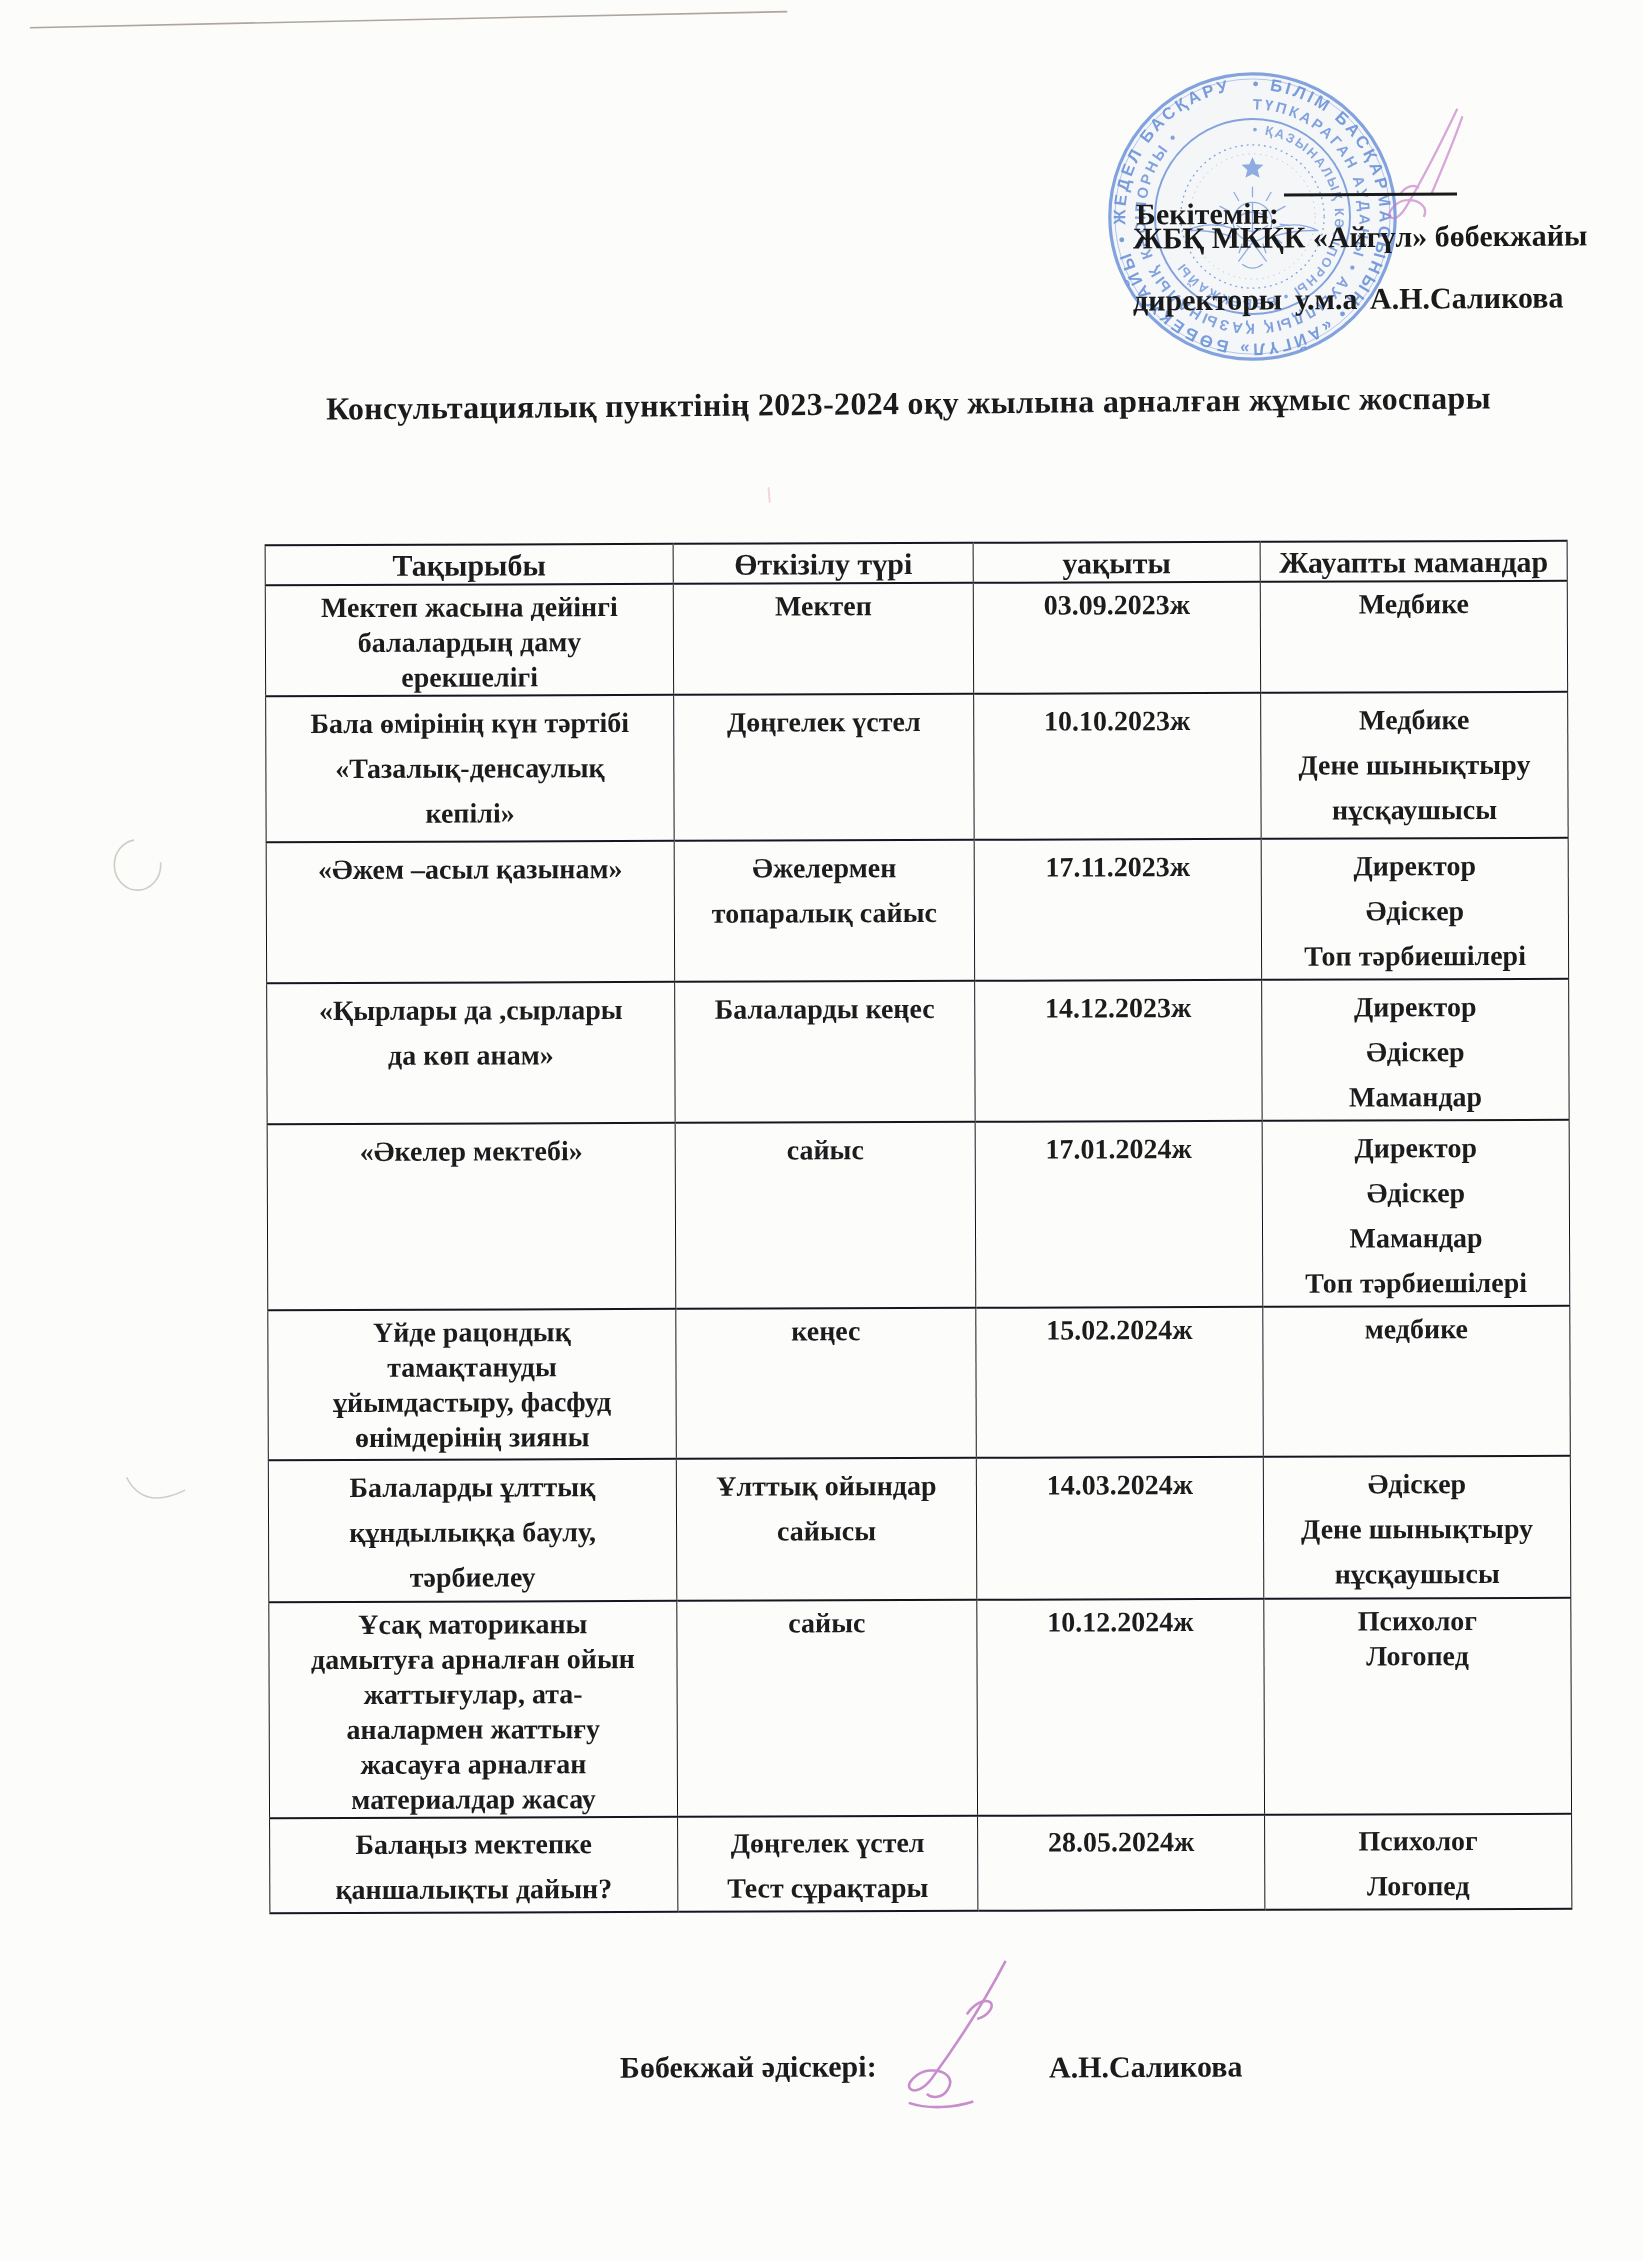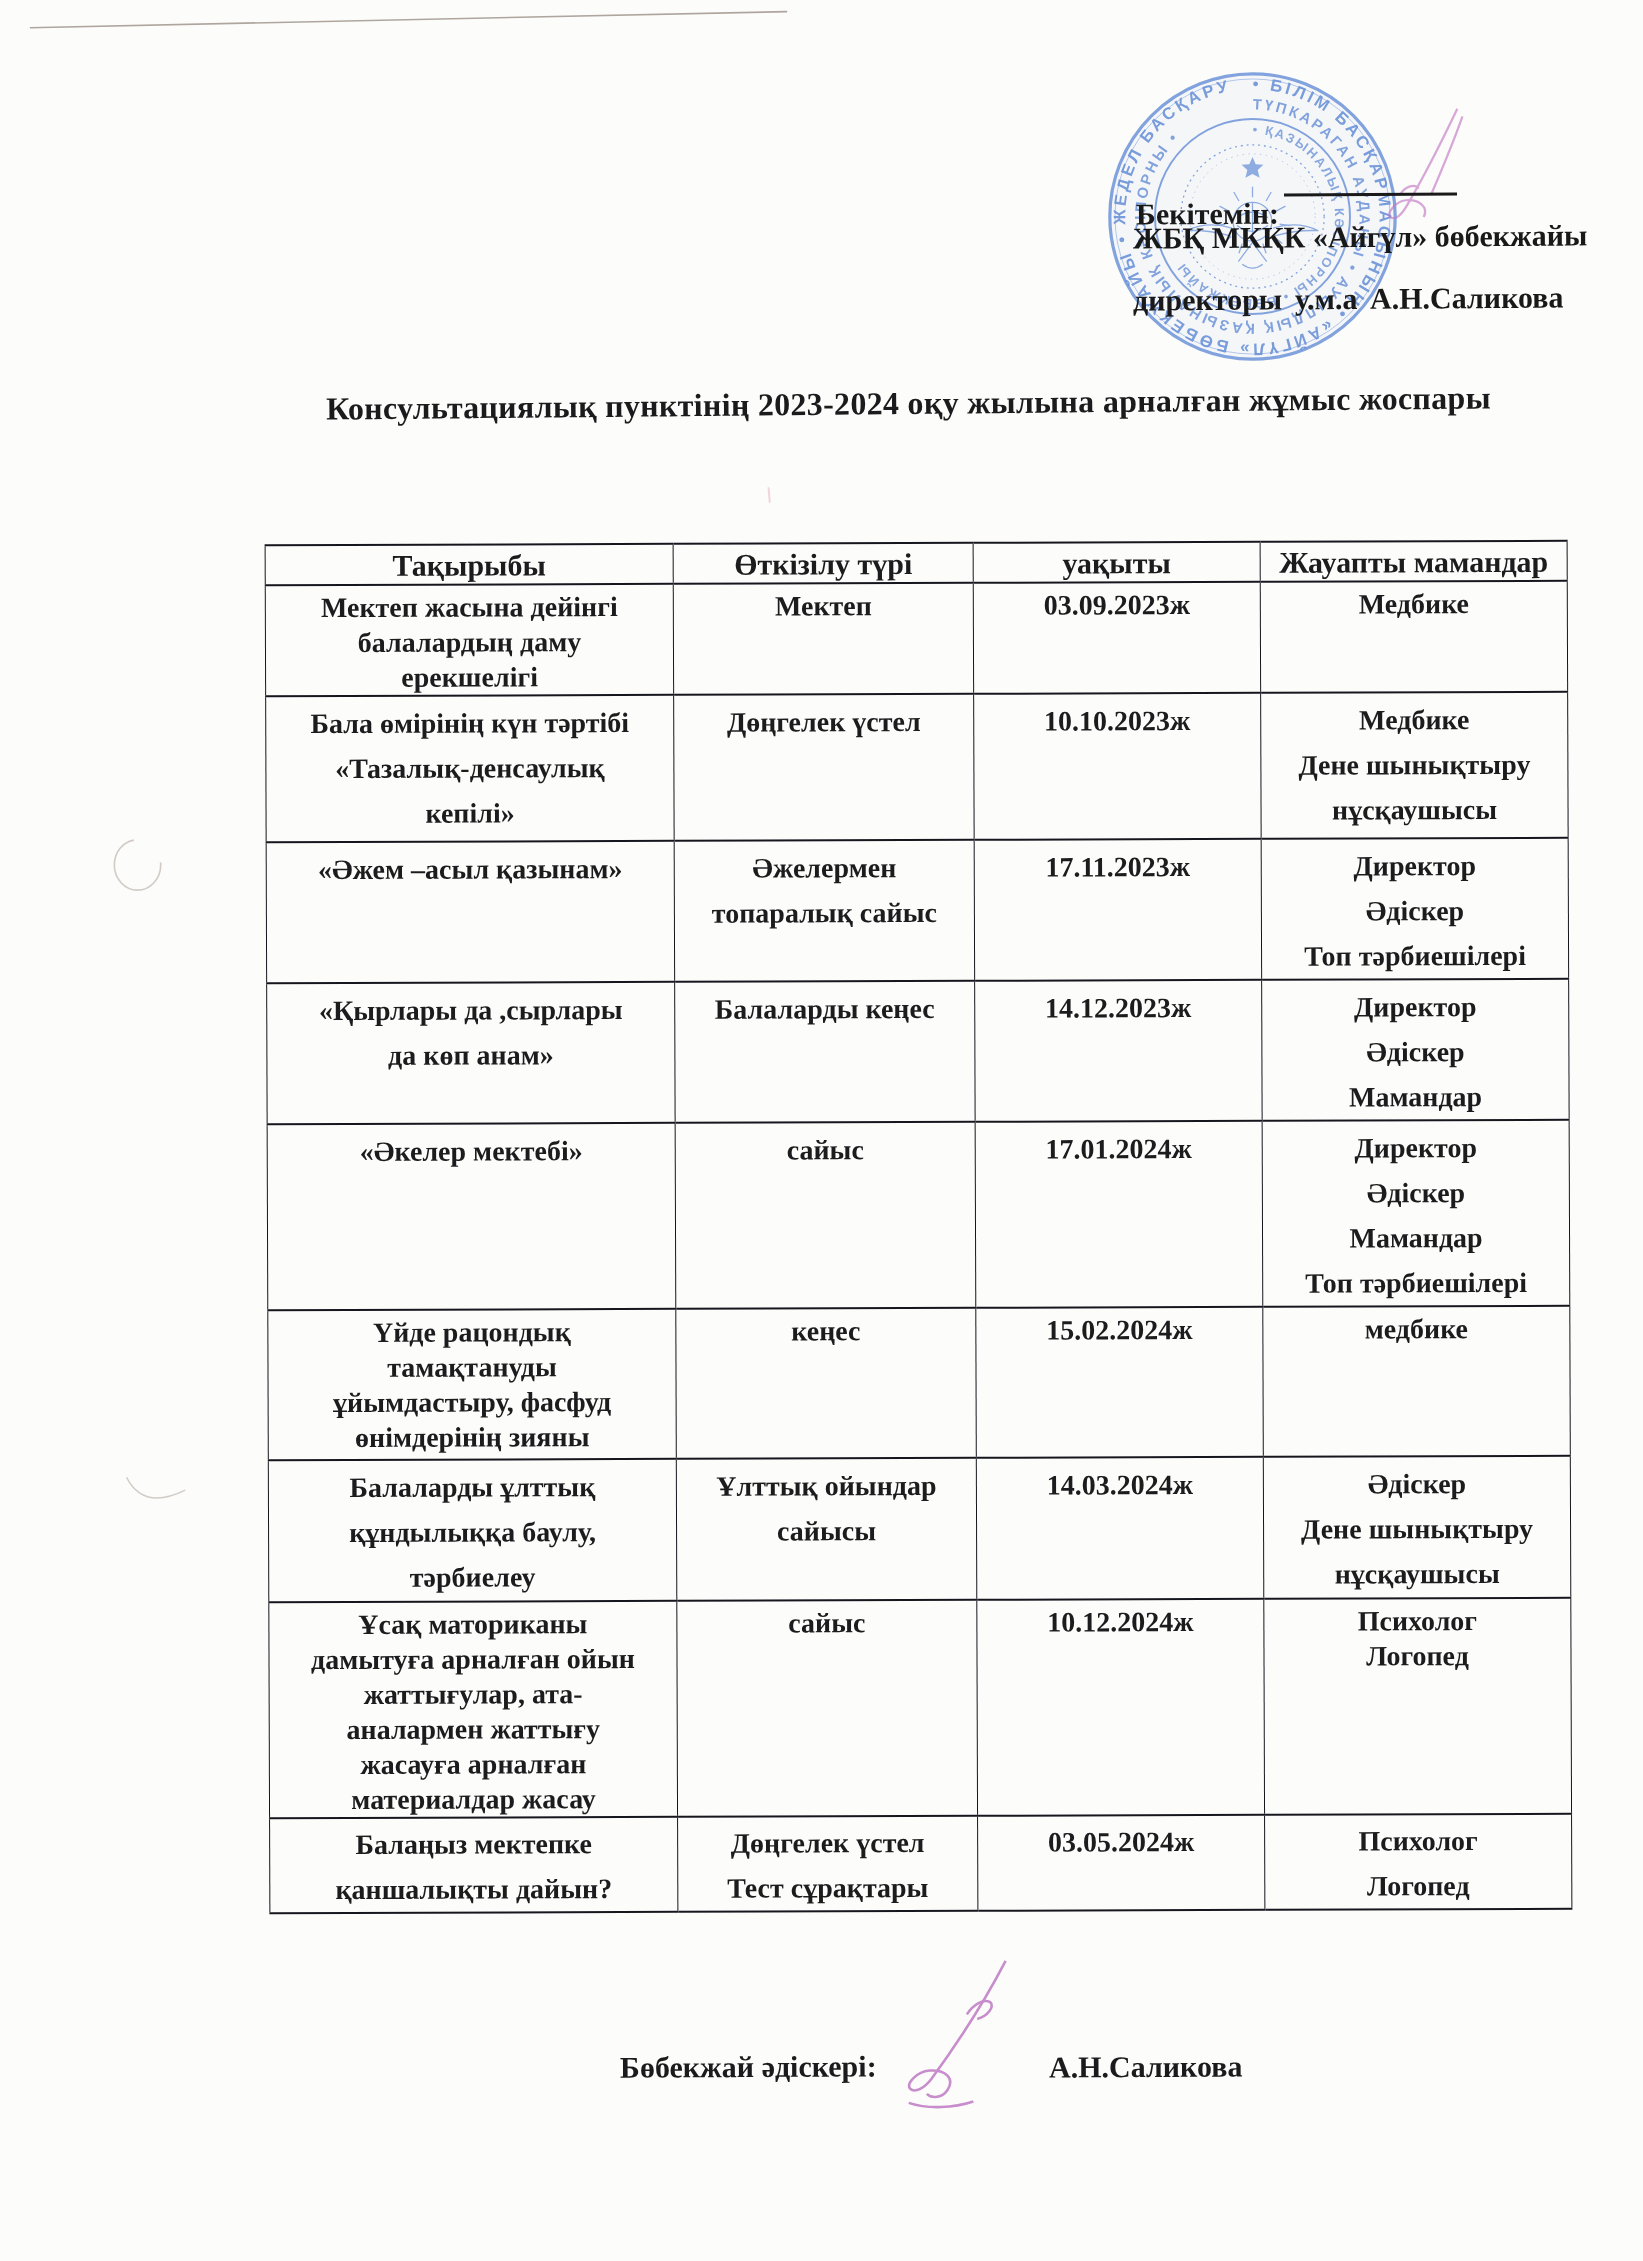--- a/index.html
+++ b/index.html
@@ -213,21 +213,21 @@
       <td>сайыс</td>
       <td>10.12.2024ж</td>
       <td>Психолог
 Логопед</td>
     </tr>
     <tr class="row9 lh-loose">
       <td>Балаңыз мектепке
 қаншалықты дайын?</td>
       <td>Дөңгелек үстел
 Тест сұрақтары</td>
-      <td>03.05.2024ж</td>
+      <td>28.05.2024ж</td>
       <td>Психолог
 Логопед</td>
     </tr>
   </tbody>
     </table>
 
   <div class="footer-label">Бөбекжай әдіскері:</div>
   <svg class="sig-svg" style="left:870px;top:1953px;width:155px;height:168px" viewBox="0 0 240 260">
     <g fill="none" stroke="#b668be" stroke-width="4" opacity="0.75">
       <path d="M210 12 C185 60 150 120 95 195 C85 208 70 218 62 210 C56 202 72 184 92 182 C116 180 132 194 120 212 C112 224 96 226 88 218"></path>

